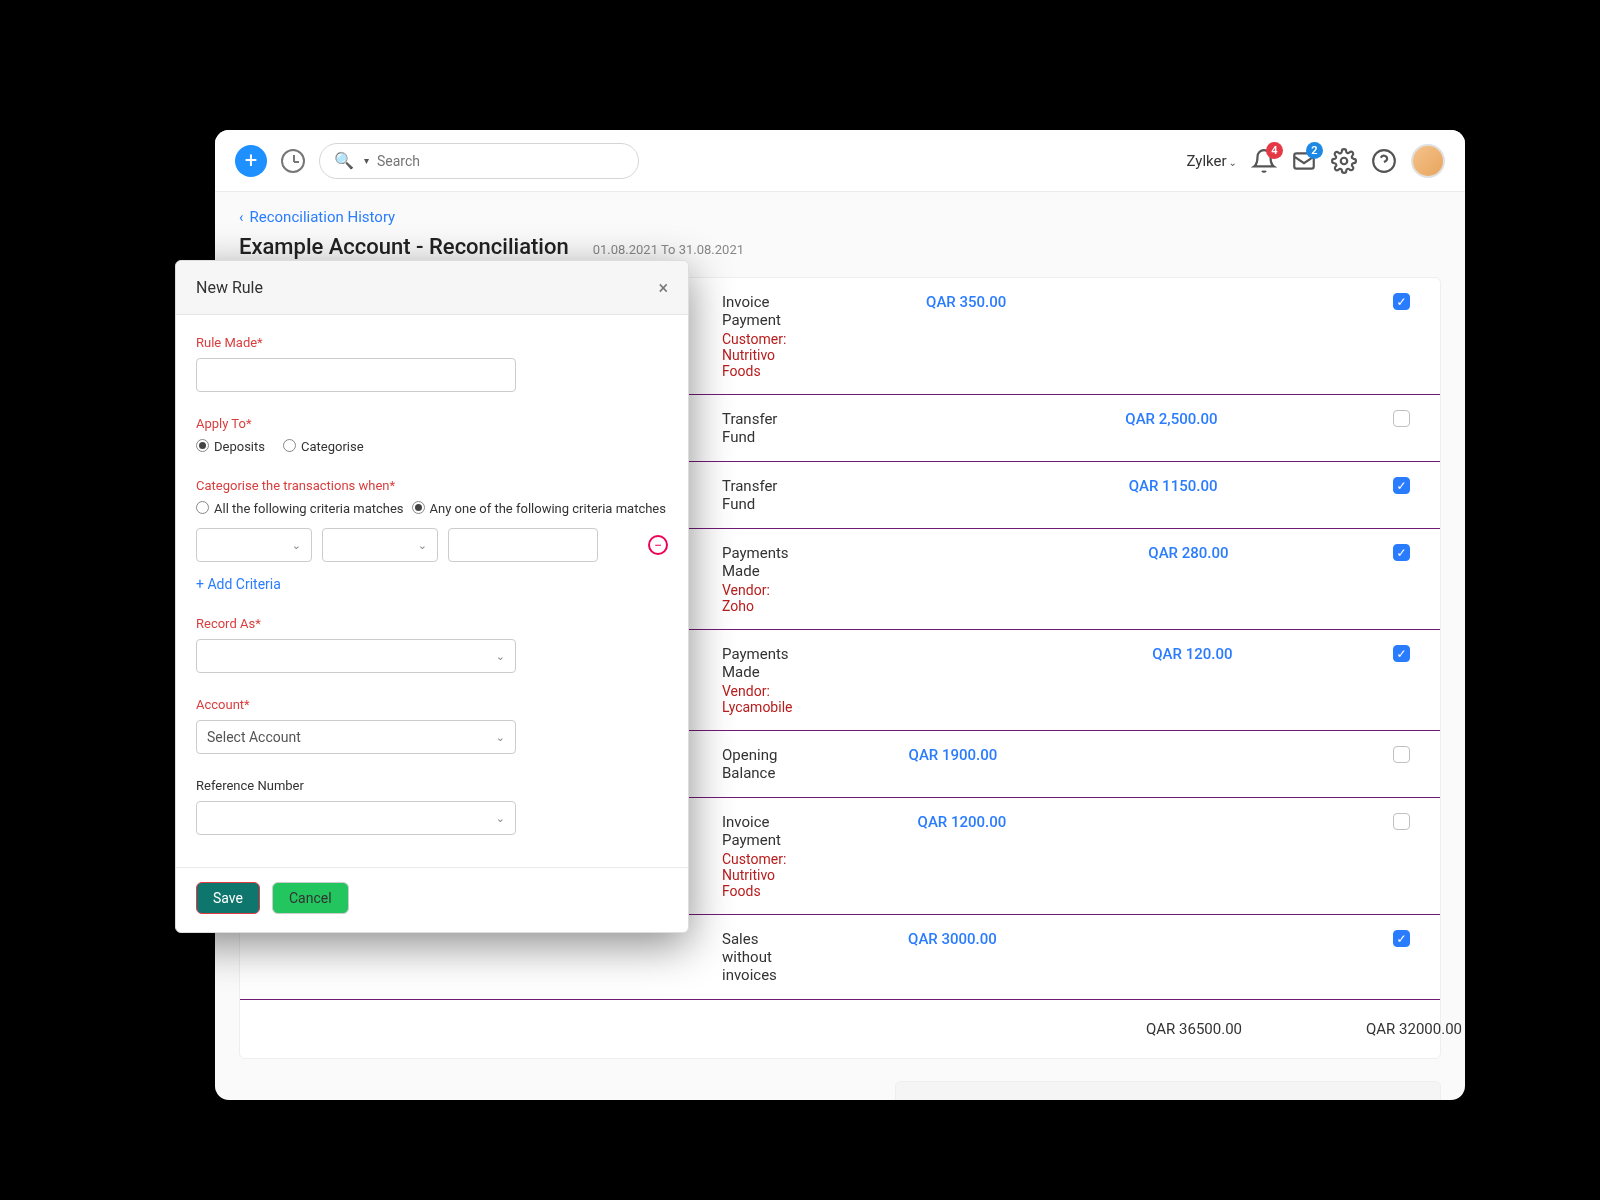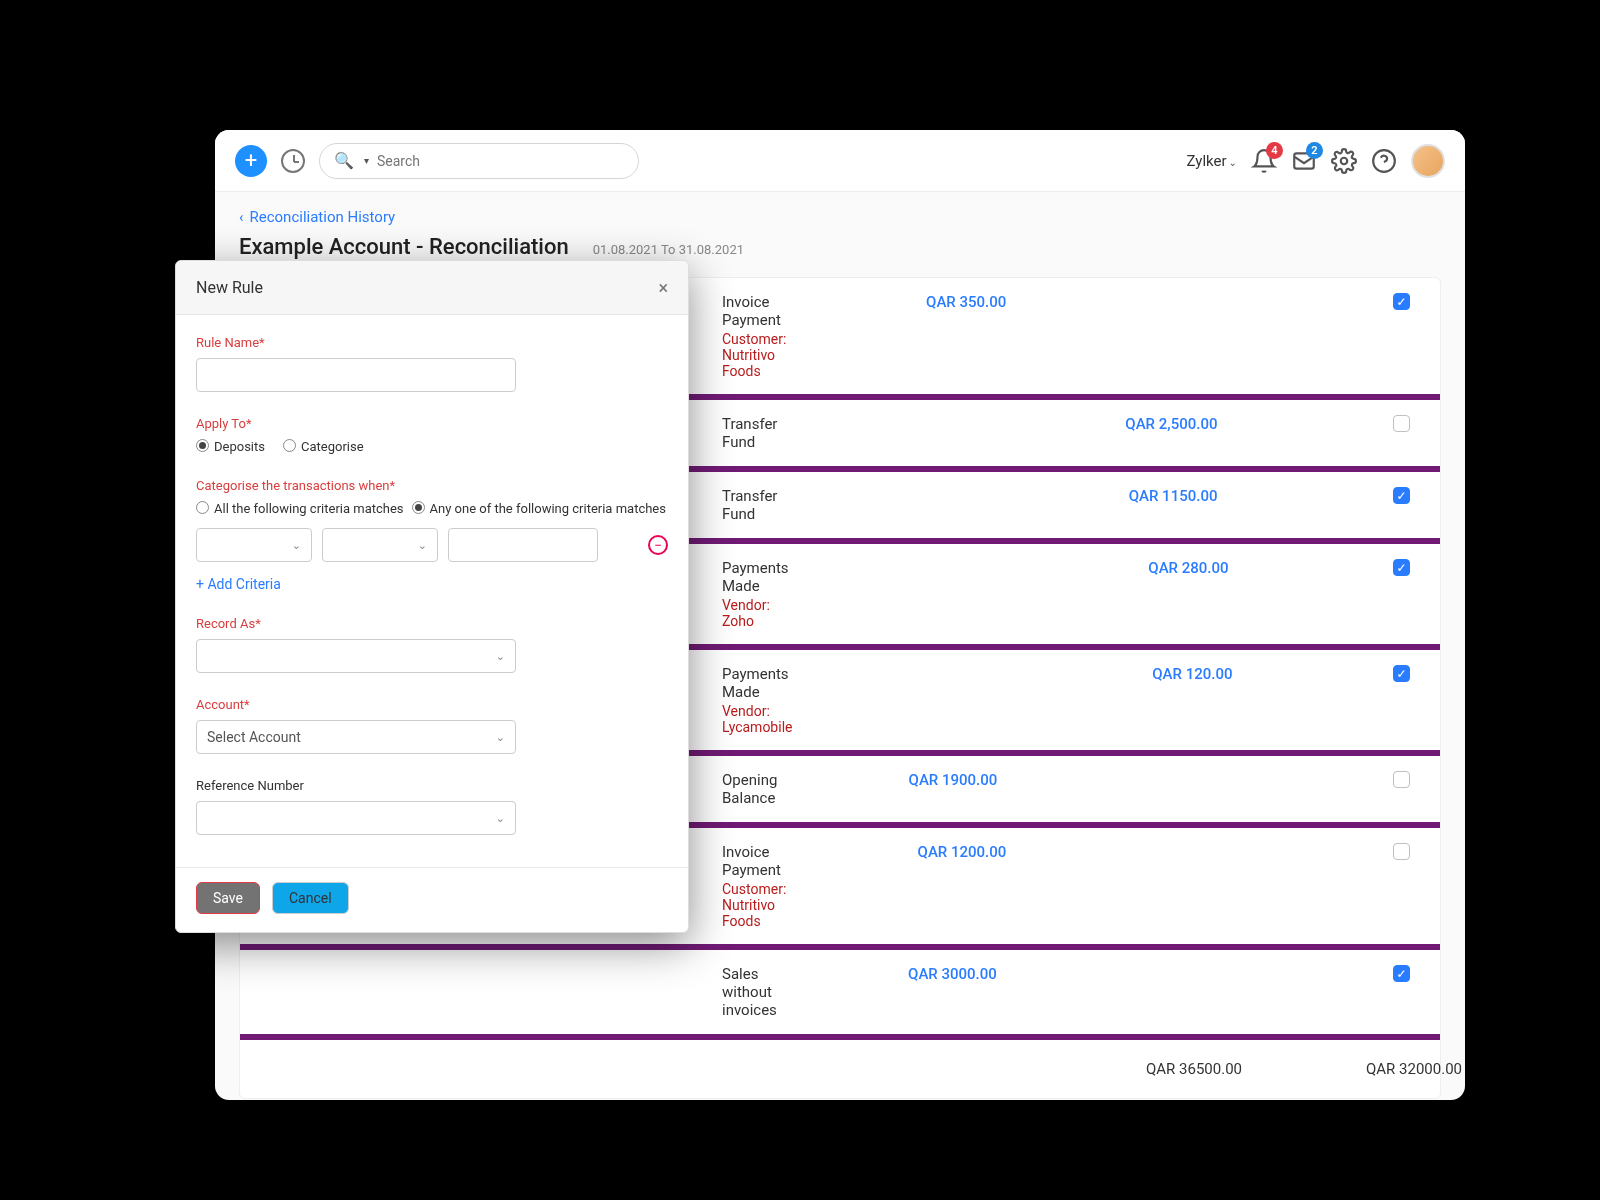--- a/index.html
+++ b/index.html
@@ -17,37 +17,37 @@
 .org-name { font-size: 15px; color: #333; cursor: pointer; }
 .bell, .tray, .gear, .help, .avatar { width: 26px; height: 26px; position: relative; cursor: pointer; }
 .bell svg, .tray svg, .gear svg, .help svg { width: 100%; height: 100%; }
 .badge { position: absolute; top: -6px; right: -6px; background: #e63946; color: #fff; border-radius: 50%; width: 17px; height: 17px; font-size: 11px; display: flex; align-items: center; justify-content: center; font-weight: 600; }
 .badge.blue { background: #1e88e5; }
 .avatar { width: 34px; height: 34px; border-radius: 50%; background: linear-gradient(135deg,#f5c28a,#e8a55e); border: 2px solid #e0e0e0; }
 .breadcrumb { padding: 16px 24px 4px; color: #2a7cff; font-size: 15px; cursor: pointer; display: flex; align-items: center; gap: 6px; }
 .page-title { padding: 4px 24px 18px; font-size: 22px; font-weight: 500; color: #222; display: flex; align-items: baseline; gap: 24px; }
 .page-title .subtitle { font-size: 13px; color: #888; font-weight: 400; }
 .panel { background: #fff; margin: 0 24px; border: 1px solid #eee; border-radius: 6px; }
-.tx-row { display: flex; align-items: flex-start; padding: 15px 22px; border-bottom: 6px solid #701a75; }
+.tx-row { display: flex; align-items: flex-start; padding: 15px 22px; border-bottom: 1px solid #701a75; }
 .tx-row:last-child { border-bottom: none; }
 .tx-left { flex: 0 0 300px; padding-left: 460px; }
 .tx-label { font-size: 15px; color: #333; }
 .tx-sub { font-size: 14px; color: #b91c1c; margin-top: 2px; }
 .tx-amt1 { flex: 0 0 220px; text-align: right; font-size: 15px; color: #2a7cff; font-weight: 500; }
 .tx-amt2 { flex: 0 0 220px; text-align: right; font-size: 15px; color: #2a7cff; font-weight: 500; }
 .tx-check { flex: 1; display: flex; justify-content: flex-end; padding-right: 8px; }
 .chk { width: 17px; height: 17px; border-radius: 4px; border: 1px solid #c0c0c0; display: flex; align-items: center; justify-content: center; }
 .chk.on { background: #2a7cff; border-color: #2a7cff; color: #fff; font-size: 12px; }
 .totals-row { display: flex; padding: 20px 22px; }
 .totals-row .c1 { flex: 0 0 760px; }
 .totals-row .c2, .totals-row .c3 { flex: 0 0 220px; text-align: right; font-size: 15px; color: #333; font-weight: 400; }
 .summary { margin: 22px 24px 0; background: #f5f5f5; border: 1px solid #eee; border-radius: 6px; padding: 10px 0; margin-left: 680px; margin-right: 24px; }
 .summary-row { display: flex; align-items: center; padding: 14px 28px; }
-.btn { padding: 10px 18px; border-radius: 6px; border: 1px solid #ccc; background: #0ea5e9; font-size: 15px; color: #333; cursor: pointer; }
-.btn.primary { background: #737373; border-color: #e63946; color: #fff; }
+.btn { padding: 10px 18px; border-radius: 6px; border: 1px solid #ccc; background: #22c55e; font-size: 15px; color: #333; cursor: pointer; }
+.btn.primary { background: #0f766e; border-color: #e63946; color: #fff; }
 .modal { position: absolute; left: 14px; top: 160px; width: 514px; background: #fff; border: 1px solid #ddd; border-radius: 6px; box-shadow: 0 12px 44px rgba(0,0,0,.45); margin-left: 26px; }
 .modal-head { display: flex; align-items: center; justify-content: space-between; padding: 16px 20px; background: #f6f6f6; border-bottom: 1px solid #e5e5e5; border-radius: 6px 6px 0 0; }
 .modal-head .title { font-size: 16px; color: #333; }
 .modal-head .close { font-size: 18px; color: #777; cursor: pointer; }
 .modal-body { padding: 20px 20px 8px; }
 .fgroup { margin-bottom: 24px; }
 .flabel { font-size: 13px; color: #d93e3e; margin-bottom: 8px; display: block; }
 .flabel.black { color: #333; }
 .finput, .fselect { width: 320px; height: 34px; border: 1px solid #ccc; border-radius: 4px; padding: 0 10px; font-size: 14px; color: #555; background: #fff; position: relative; }
 .fselect { display: flex; align-items: center; justify-content: space-between; cursor: pointer; }
@@ -226,21 +226,21 @@
 
   </div>
 
   <div class="modal">
     <div class="modal-head">
       <div class="title">New Rule</div>
       <div class="close">×</div>
     </div>
     <div class="modal-body">
       <div class="fgroup">
-        <label class="flabel">Rule Name*</label>
+        <label class="flabel">Rule Made*</label>
         <input class="finput" style="">
       </div>
       <div class="fgroup">
         <label class="flabel">Apply To*</label>
         <div class="radios">
           <label>
               <span class="radio on"></span>
               <span>Deposits</span>
             </label>
           <label>

